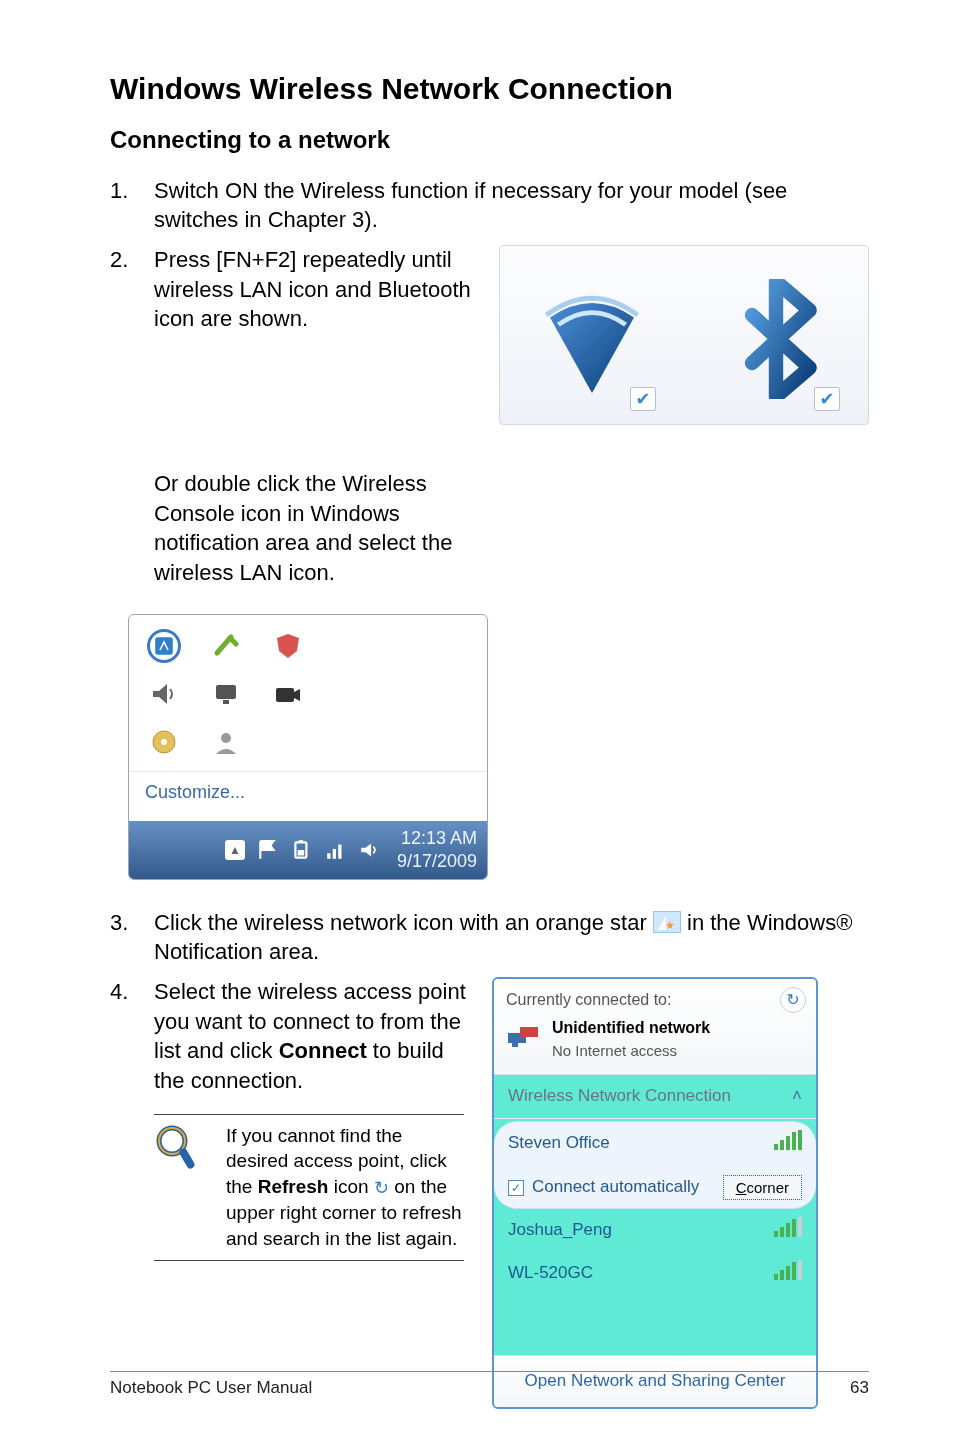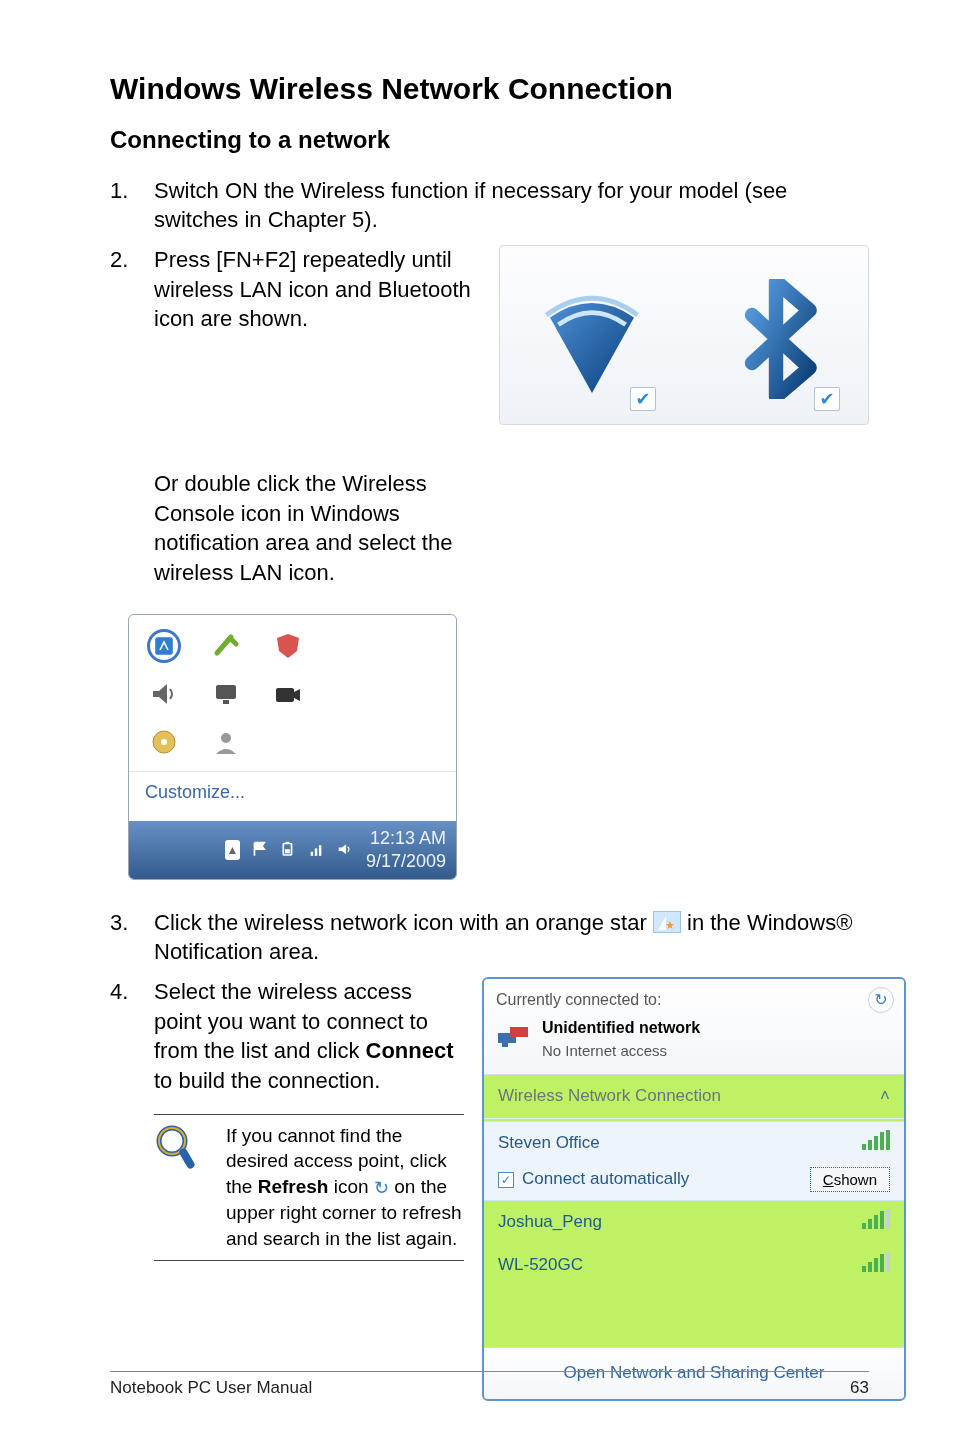--- a/index.html
+++ b/index.html
@@ -68,21 +68,21 @@
     width: 26px; height: 24px;
     background: #fff;
     border: 1px solid #b5c0d0;
     display: flex; align-items: center; justify-content: center;
     font-size: 18px; color: #2d89d6;
     border-radius: 2px;
   }
 
   
   .tray-popup {
-    width: 329px;
+    width: 360px;
     border: 1px solid #9aa4b2;
     border-radius: 6px;
     background: #fff;
     overflow: hidden;
     font-family: "Segoe UI", Tahoma, sans-serif;
   }
   .tray-icon-grid {
     display: grid;
     grid-template-columns: repeat(3, 40px);
     gap: 14px 22px;
@@ -176,24 +176,24 @@
     font-size: 19px;
     line-height: 1.35;
     width: 310px;
   }
   .note-box .mag { flex: 0 0 auto; }
   .note-box .mag svg { width: 44px; height: 54px; }
   .note-box b { font-weight: bold; }
 
   
   .net-flyout {
-    width: 424px;
+    width: 326px;
     border: 2px solid #5f95cf;
     border-radius: 6px;
-    background: #bef264;
+    background: #5eead4;
     font-family: "Segoe UI", Tahoma, sans-serif;
     font-size: 17px;
     color: #215a8e;
     overflow: hidden;
   }
   .net-flyout .hdr {
     padding: 10px 12px 12px 12px;
     border-bottom: 1px solid #d8dde4;
     background: linear-gradient(#fff, #f4f6f9);
     position: relative;
@@ -217,21 +217,21 @@
   .net-flyout .wnc-row .caret { color:#4a6fa0; }
   .net-flyout .netlist { padding: 2px 0 60px 0; }
   .net-flyout .netrow {
     padding: 8px 14px 8px 14px;
     display:flex; align-items:center; justify-content:space-between;
   }
   .net-flyout .netrow.selected {
     background: #eef4fb;
     border-top:1px solid #cfe0f2;
     border-bottom:1px solid #cfe0f2;
-    flex-direction: column; align-items: stretch; gap:10px;
+    flex-direction: column; align-items: stretch; gap:18px;border-radius:23px;
   }
   .net-flyout .netrow .name { color:#215a8e; }
   .net-flyout .netrow .sig svg { width:28px; height:20px; }
   .net-flyout .netrow.selected .toprow { display:flex; justify-content:space-between; align-items:center; }
   .net-flyout .netrow .auto {
     display:flex; align-items:center; gap:8px;
   }
   .net-flyout .netrow .auto .cb {
     width:16px; height:16px; border:1px solid #4f87c2; background:#fff;
     display:flex; align-items:center; justify-content:center; font-size:12px; color:#2f7fcf;
@@ -265,21 +265,21 @@
 
 <div class="page">
 
   <h1 class="section-title">Windows Wireless Network Connection</h1>
   <h2 class="subsection-title">Connecting to a network</h2>
 
   <ol class="steps">
 
     <li>
       <span class="num">1.</span>
-      <span>Switch ON the Wireless function if necessary for your model (see switches in Chapter 5).</span>
+      <span>Switch ON the Wireless function if necessary for your model (see switches in Chapter 3).</span>
     </li>
 
     <li>
       <span class="num">2.</span>
       <div class="row">
         <div class="col-text" style="max-width:330px;">
           <span>Press [FN+F2] repeatedly until wireless LAN icon and Bluetooth icon are shown.</span>
         </div>
         <div class="col-img">
           <div class="wlan-bt-block">
@@ -472,21 +472,21 @@
                         <rect x="18" y="2" width="4" height="18" fill="#4caf50"></rect>
                         <rect x="24" y="0" width="4" height="20" fill="#4caf50"></rect>
                       </svg>
                   </span>
                 </div>
                 <div style="display:flex; justify-content:space-between; align-items:center;">
                   <label class="auto">
                     <span class="cb">✓</span>
                     <span>Connect automatically</span>
                   </label>
-                  <button class="connbtn"><span class="ul">C</span><span>shown</span></button>
+                  <button class="connbtn"><span class="ul">C</span><span>corner</span></button>
                 </div>
               </div>
 
               <div class="netrow">
                 <span class="name">Joshua_Peng</span>
                 <span class="sig">
                   <svg viewBox="0 0 28 20">
                       <rect x="0" y="14" width="4" height="6" fill="#4caf50"></rect>
                       <rect x="6" y="10" width="4" height="10" fill="#4caf50"></rect>
                       <rect x="12" y="6" width="4" height="14" fill="#4caf50"></rect>

